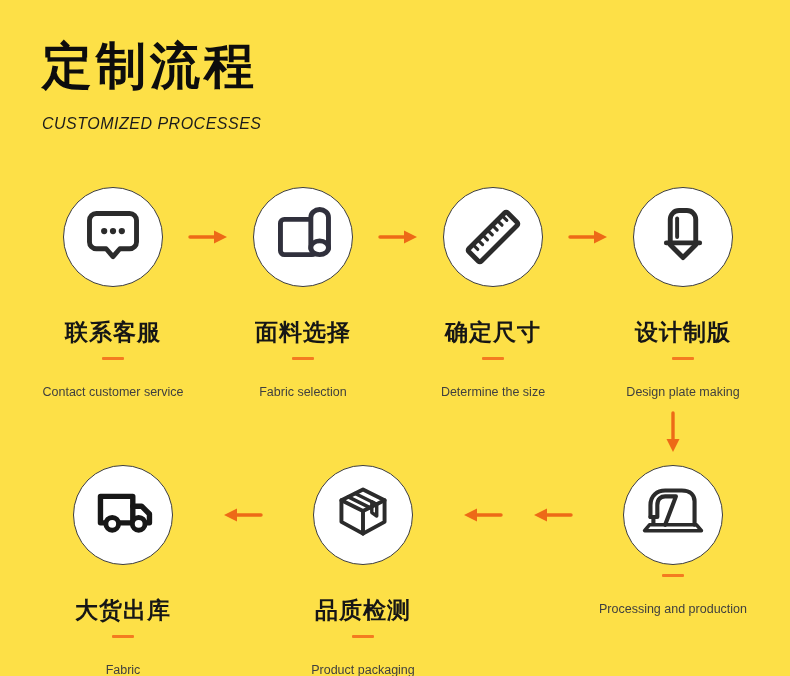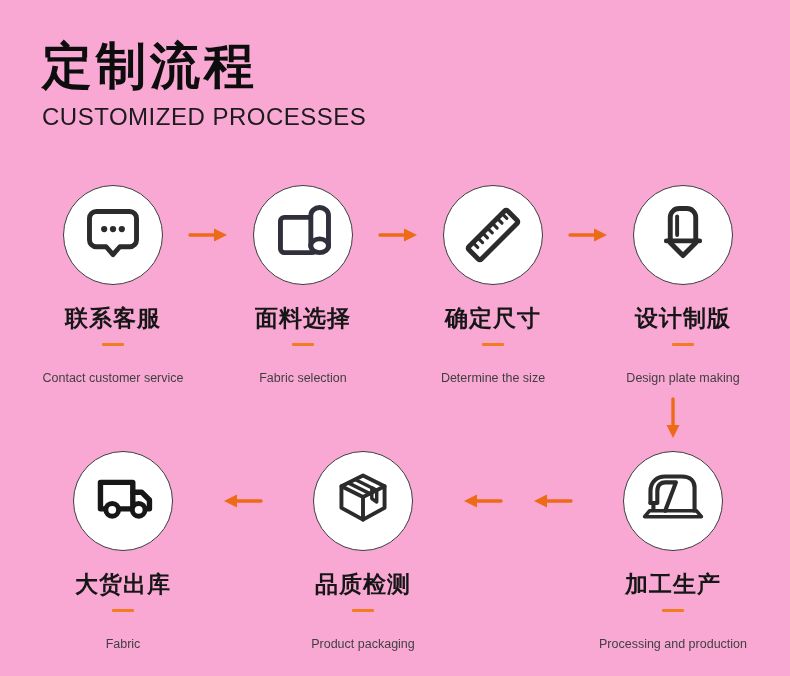--- a/index.html
+++ b/index.html
@@ -1,30 +1,30 @@
 <!DOCTYPE html>
 <html style="--accent: #ed6a17; --dash: #f47b20;"><head>
 <meta charset="utf-8">
 <style>
   html,body{margin:0;padding:0;background:#ffffff;}
   body{font-family:"Liberation Sans","DejaVu Sans",sans-serif;color:#111;}
-  .page{position:relative;width:790px;height:676px;background:#f9a8d4;overflow:hidden;}
+  .page{position:relative;width:790px;height:676px;background:#fde047;overflow:hidden;}
 
   
   .header{padding:40px 0 0 42px;}
   .title{font-size:50px;font-weight:900;letter-spacing:4px;color:#0d0d0d;line-height:1.05;}
-  .subtitle{margin-top:10px;font-size:24px;font-weight:400;letter-spacing:.5px;color:#1b1b1b;}
+  .subtitle{margin-top:22px;font-size:16px;font-weight:400;letter-spacing:.5px;color:#1b1b1b;font-style:italic;}
 
   
   .row{display:flex;width:720px;margin-left:38px;}
   .row-1{margin-top:54px;}
   .step{width:170px;display:flex;flex-direction:column;align-items:center;}
   .circle{width:100px;height:100px;border:1px solid #3c3c3c;border-radius:50%;
           display:flex;align-items:center;justify-content:center;background:#fff;box-sizing:border-box;}
-  .step-title{margin-top:18px;font-size:23px;font-weight:700;letter-spacing:1px;color:#161616;}
+  .step-title{margin-top:30px;font-size:23px;font-weight:700;letter-spacing:1px;color:#161616;}
   .divider{width:22px;height:3px;margin-top:9px;background:var(--dash,#f47b20);border-radius:1px;}
   .step-sub{margin-top:25px;font-size:12.5px;color:#3f3f3f;white-space:nowrap;}
 
   .arrow-cell{flex:1;height:100px;display:flex;align-items:center;justify-content:center;}
 
   
   .connector{width:720px;margin-left:38px;height:66px;display:flex;justify-content:flex-end;align-items:center;}
   .connector .cell{width:170px;display:flex;justify-content:center;}
 
   .ink{stroke:#2b2b2b;fill:none;stroke-width:5;stroke-linecap:round;stroke-linejoin:round;}
@@ -198,19 +198,18 @@
       <div class="circle">
         <svg width="100" height="100" viewBox="0 0 100 100">
           <g class="ink" style="stroke-width:4.2">
             <path d="M27,52 V40 C27,30 34,25 42,25 H59 C68,25 72,30 72,36 V60"></path>
             <path d="M27,52 H34 V40 C34,33 38,31 42,31 H53 L42,60"></path>
             <path d="M30,52 V59"></path>
             <path d="M21,66 H79 L74,60 H26 Z" style="stroke-width:3.6"></path>
           </g>
         </svg>
       </div>
-      <div class="step-title">加工生产</div>
       <div class="divider"></div>
       <div class="step-sub">Processing and production</div>
     </div>
   </div>
 
 </div>
 
 </body></html>

